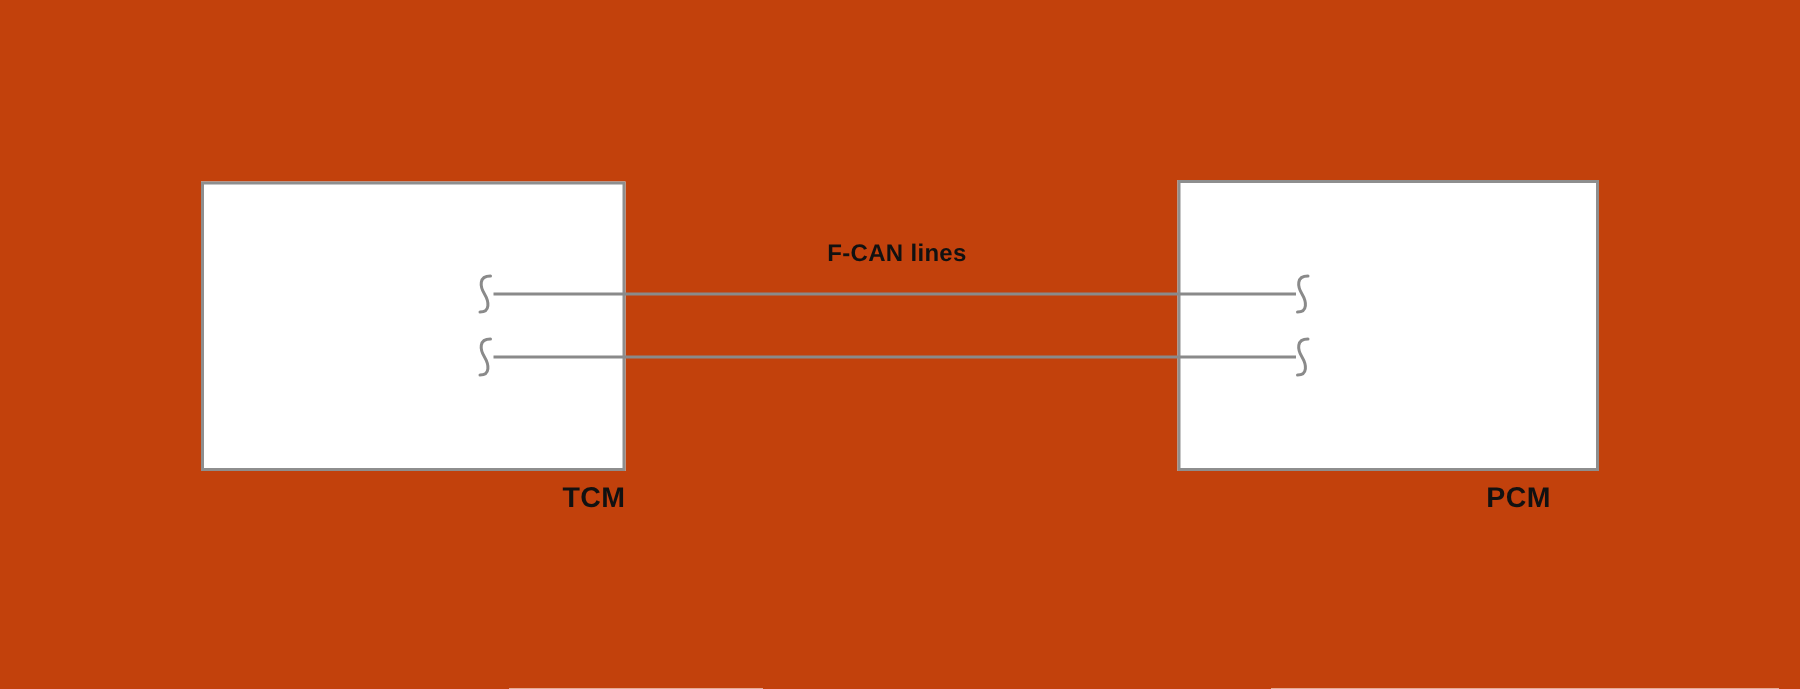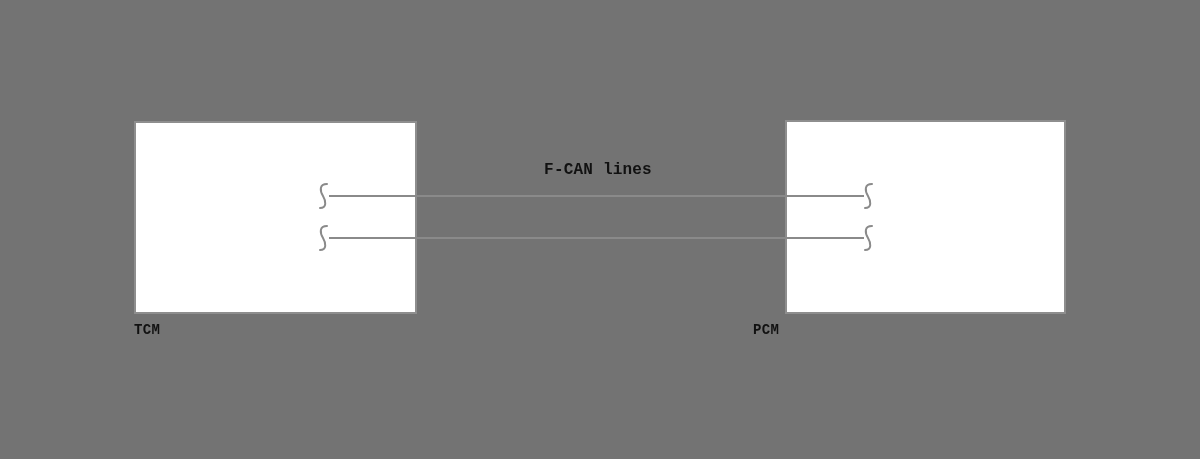--- a/index.html
+++ b/index.html
@@ -8,23 +8,22 @@
     padding: 0;
     background: #ffffff;
   }
   body {
     font-family: "Liberation Sans", sans-serif;
   }
   #canvas {
     position: relative;
     width: 1200px;
     height: 459px;
-    background: #737373;
+    background: #c2410c;
     overflow: hidden;
-    font-family: Liberation Mono, monospace;
   }
   .module-box {
     position: absolute;
     background: #ffffff;
     border: 2px solid #8e8e8e;
     box-sizing: border-box;
   }
   #box-tcm {
     left: 134px;
     top: 121px;
@@ -32,25 +31,25 @@
     height: 193px;
   }
   #box-pcm {
     left: 785px;
     top: 120px;
     width: 281px;
     height: 194px;
   }
   .module-label {
     position: absolute;
-    font-size: 14px;
+    font-size: 19px;
     font-weight: bold;
     color: #111111;
     letter-spacing: 0.3px;
-    text-align: left;
+    text-align: right;
     white-space: nowrap;
   }
   #label-tcm {
     left: 134px;
     top: 322px;
     width: 283px;
   }
   #label-pcm {
     left: 753px;
     top: 322px;

